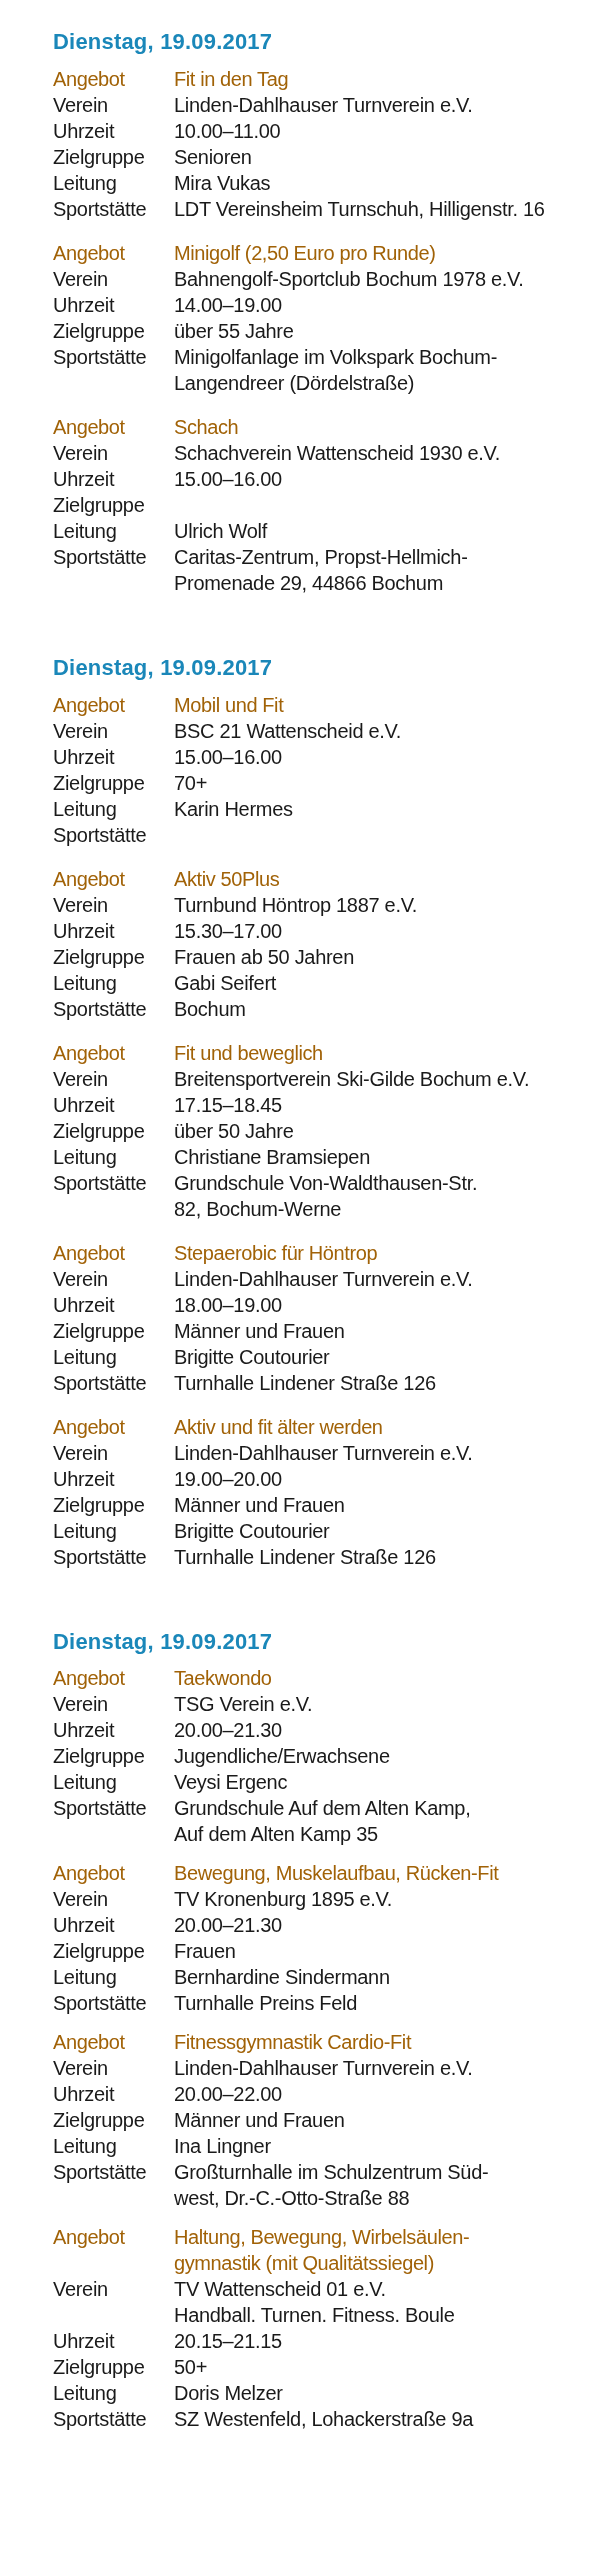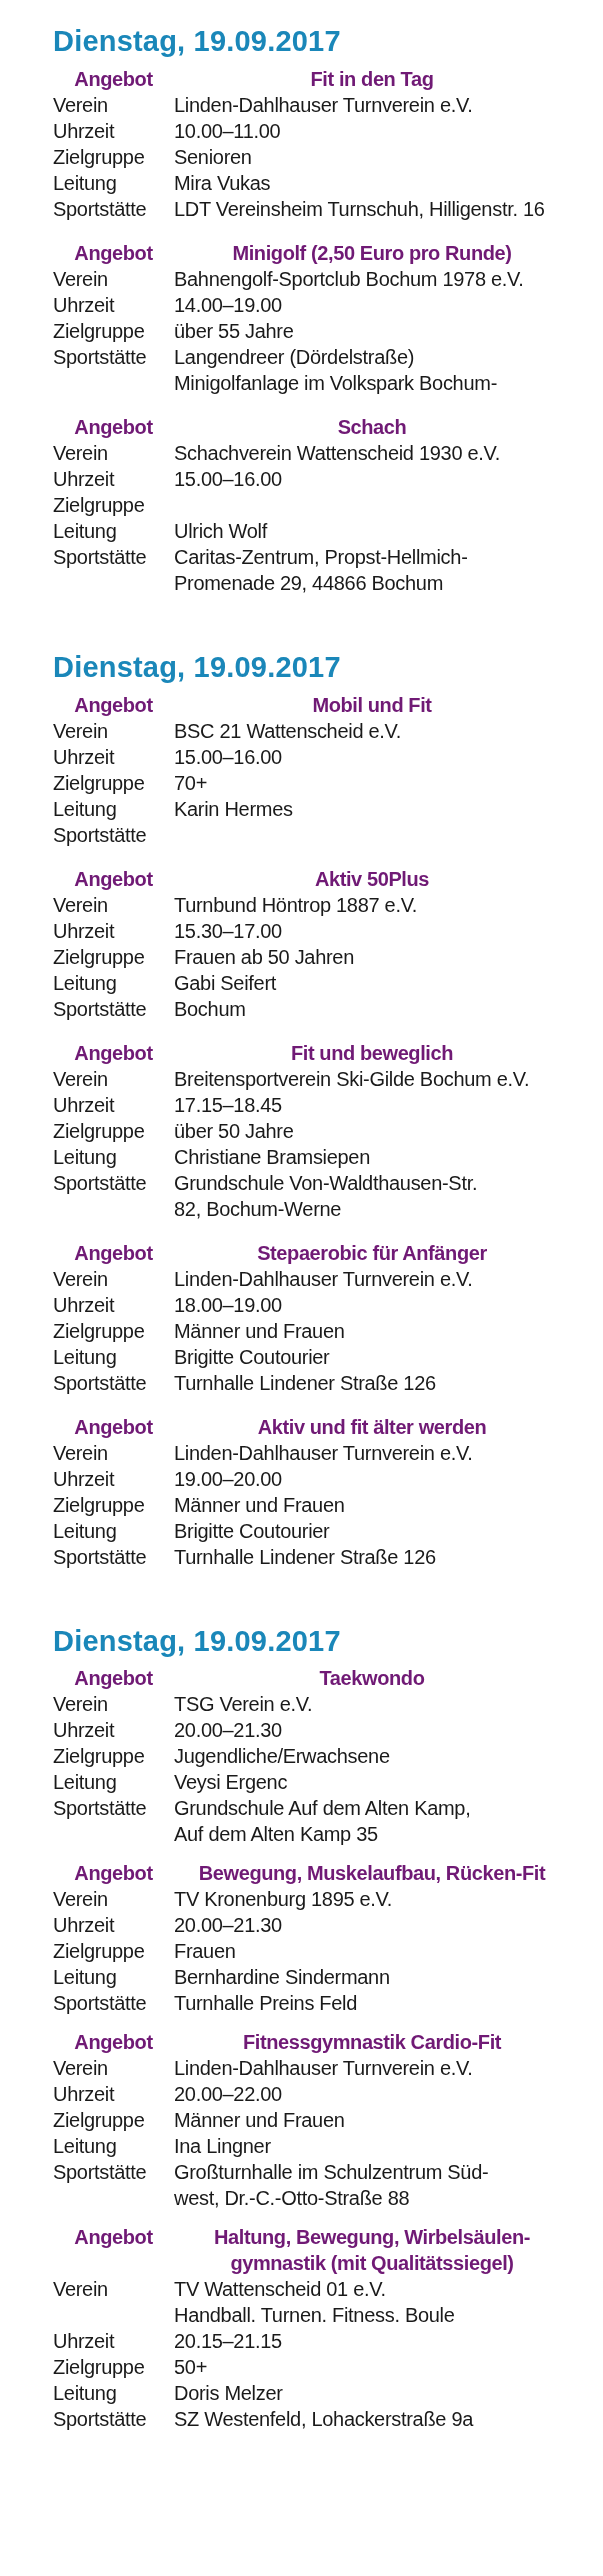--- a/index.html
+++ b/index.html
@@ -7,39 +7,39 @@
     width: 603px;
     height: 2576px;
     overflow: hidden;
     position: relative;
     font-family: "Liberation Sans", "DejaVu Sans", sans-serif;
     color: #1a1a1a;
   }
   #page { padding: 25px 0 0 53px; }
   .section { margin-bottom: 55px; }
   .section-heading {
-    font-size: 29px;
+    font-size: 22px;
     line-height: 33px;
     font-weight: bold;
     color: #1a87b9;
     margin: 0 0 7.8px 0;
     letter-spacing: 0.2px;
   }
   .entry { margin-bottom: 18px; }
   .section.compact .entry { margin-bottom: 13px; }
   .entry:last-child { margin-bottom: 0; }
   .row {
     display: flex;
     font-size: 20px;
     line-height: 26px;
     letter-spacing: -0.3px;
   }
   .row .label { width: 121px; flex: 0 0 121px; color: #1a1a1a; }
   .row .value { width: 396px; color: #1a1a1a; }
-  .row.title .label, .row.title .value { font-weight: bold; color: #701a75; letter-spacing: -0.4px; text-align: center; }
+  .row.title .label, .row.title .value { font-weight: normal; color: #a16207; letter-spacing: -0.4px; }
   .value .line { display: block; }
 </style>
 </head>
 <body>
 
 <div id="page">
     <section class="section">
       <h2 class="section-heading" style="color: rgb(26, 135, 185);">Dienstag, 19.09.2017</h2>
       <div class="entry">
         <div class="row title">
@@ -90,22 +90,22 @@
           <span class="label">Uhrzeit</span>
           <span class="value">14.00–19.00</span>
         </div>
         <div class="row">
           <span class="label">Zielgruppe</span>
           <span class="value">über 55 Jahre</span>
         </div>
         <div class="row">
           <span class="label">Sportstätte</span>
           <span class="value">
+            <span class="line">Minigolfanlage im Volkspark Bochum-</span>
             <span class="line">Langendreer (Dördelstraße)</span>
-            <span class="line">Minigolfanlage im Volkspark Bochum-</span>
           </span>
         </div>
       </div>
       <div class="entry">
         <div class="row title">
           <span class="label">Angebot</span>
           <span class="value">
             <span class="line">Schach</span>
           </span>
         </div>
@@ -228,21 +228,21 @@
           <span class="value">
             <span class="line">Grundschule Von-Waldthausen-Str.</span>
             <span class="line">82, Bochum-Werne</span>
           </span>
         </div>
       </div>
       <div class="entry">
         <div class="row title">
           <span class="label">Angebot</span>
           <span class="value">
-            <span class="line">Stepaerobic für Anfänger</span>
+            <span class="line">Stepaerobic für Höntrop</span>
           </span>
         </div>
         <div class="row">
           <span class="label">Verein</span>
           <span class="value">
             <span class="line">Linden-Dahlhauser Turnverein e.V.</span>
           </span>
         </div>
         <div class="row">
           <span class="label">Uhrzeit</span>

